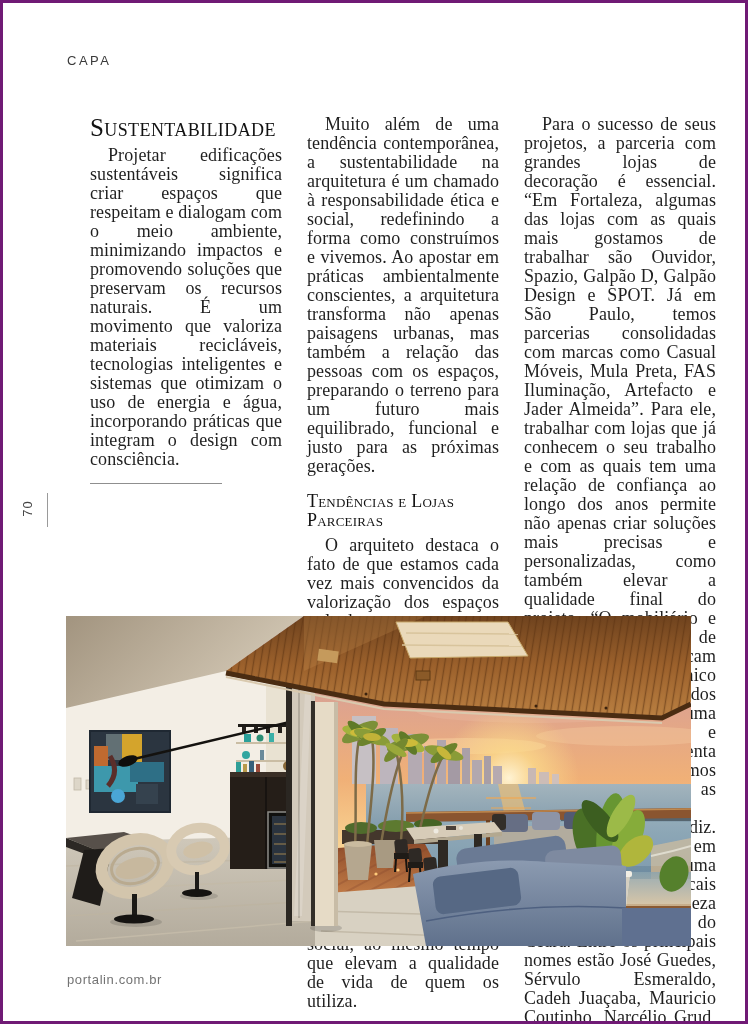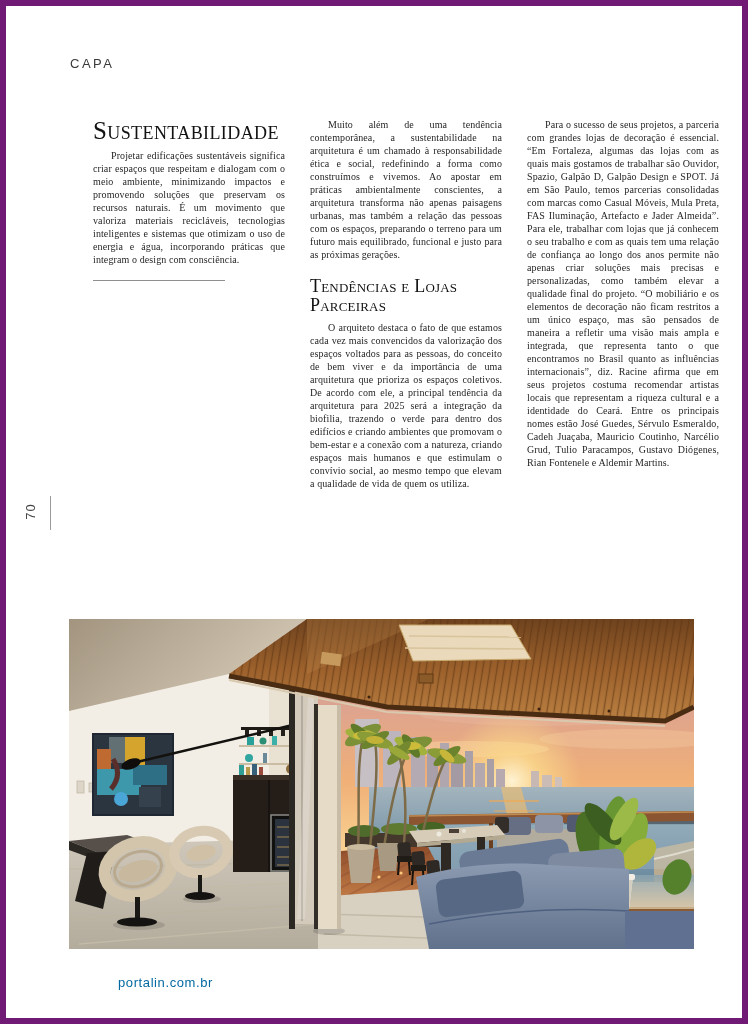--- a/index.html
+++ b/index.html
@@ -1,36 +1,36 @@
 <!DOCTYPE html>
 <html lang="pt"><head>
 <meta charset="utf-8">
 <style>
   html,body{margin:0;padding:0;background:#ffffff;}
   .page{
     position:relative;width:748px;height:1024px;background:#ffffff;
-    box-sizing:border-box;border:6px solid #701a75;overflow:hidden;
+    box-sizing:border-box;border:3px solid #701a75;overflow:hidden;
     font-family:"Liberation Serif", serif;color:#1f1f1f;
   }
   .kicker{
     position:absolute;left:64px;top:50px;
     font-family:"Liberation Sans", sans-serif;font-size:13px;letter-spacing:2.5px;
     color:#3a3a3a;
   }
   .content{
     position:absolute;left:62px;top:112px;width:626px;
     display:grid;grid-template-columns:192px 192px 192px;column-gap:25px;margin-left:25px;
   }
   h1.smallcaps, h2.smallcaps{
     font-variant:small-caps;font-weight:400;color:#121212;margin:0;
   }
   h1.smallcaps{font-size:25px;line-height:1.05;letter-spacing:0.4px;margin-bottom:5px;}
   h2.smallcaps{font-size:18px;line-height:1.06;letter-spacing:0.2px;margin-top:16px;margin-bottom:6px;}
   p.body{
-    margin:0;font-size:10px;line-height:13px;text-align:justify;
+    margin:0;font-size:18px;line-height:19px;text-align:justify;
     letter-spacing:0.1px;hyphens:auto;
   }
   p.indent{text-indent:18px;}
   blockquote.pull{
     margin:25px 0 0 0;padding:0;
     font-size:20px;line-height:22.8px;color:#9c9c9c;letter-spacing:0.2px;
   }
   .quote-rule{width:132px;height:0;border-top:1.5px solid #8f8f8f;margin-top:14px;}
   .folio-num{
     position:absolute;left:16px;top:498px;
@@ -38,21 +38,21 @@
     transform:rotate(-90deg);transform-origin:center;
   }
   .folio-rule{position:absolute;left:44px;top:490px;width:1px;height:34px;background:#9a9a9a;}
   figure.photo{
     position:absolute;left:63px;top:613px;width:625px;height:330px;margin:0;
     overflow:hidden;background:#d8cfc2;
   }
   figure.photo svg{display:block;width:100%;height:100%;}
   .footer-url{
     position:absolute;left:64px;top:969px;
-    font-family:"Liberation Sans", sans-serif;font-size:13px;letter-spacing:0.6px;color:#0369a1;margin-left:48px;
+    font-family:"Liberation Sans", sans-serif;font-size:13px;letter-spacing:0.6px;color:#737373;
   }
 </style>
 </head>
 <body>
 
 <div class="page">
 
   <span class="kicker">CAPA</span>
 
   <span class="folio-num">70</span>

